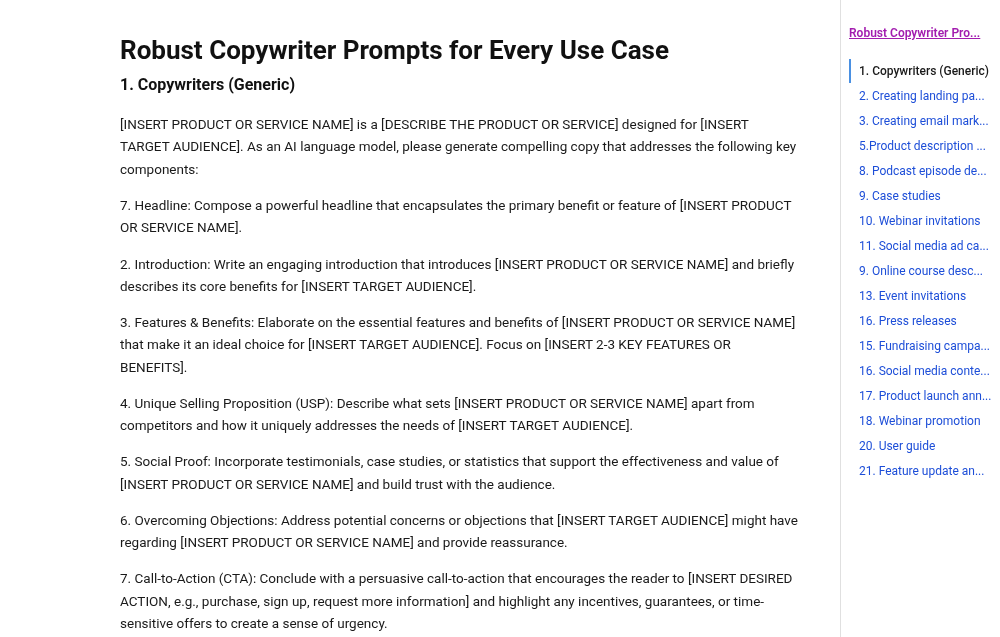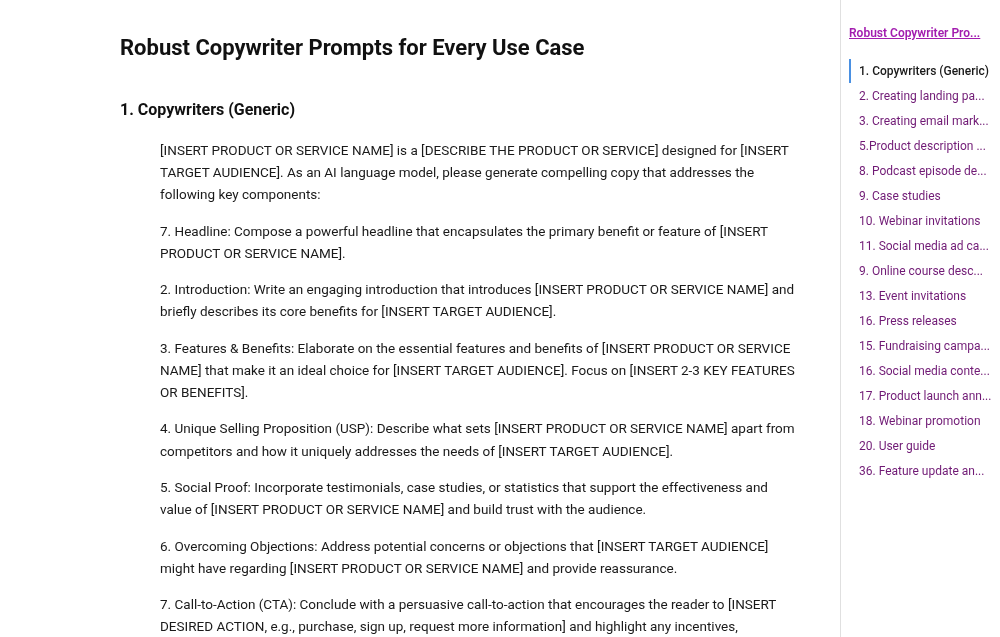--- a/index.html
+++ b/index.html
@@ -19,43 +19,41 @@
       min-height: 637px;
     }
 
     .main-content {
       flex: 1;
       padding: 30px 40px 30px 120px;
       max-width: 840px;
     }
 
     .page-title {
-      font-size: 22px;
+      font-size: 26px;
       font-weight: 700;
-      margin-bottom: 32px;
       color: #111;
     }
 
     .section-heading {
       font-size: 16px;
       font-weight: 700;
       margin-bottom: 16px;
       color: #111;
     }
 
     .content-text {
       font-size: 13.5px;
       color: #1a1a1a;
       line-height: 1.65;
       margin-bottom: 16px;
     }
 
     .content-text p {
       margin-bottom: 14px;
-      margin-left: 40px;
     }
 
     .sidebar {
       width: 160px;
       min-width: 160px;
       padding: 24px 0 24px 8px;
       border-left: 1px solid #e0e0e0;
       font-size: 12px;
       color: #333;
       overflow-y: auto;
@@ -69,21 +67,21 @@
       padding-bottom: 6px;
       white-space: nowrap;
       overflow: hidden;
       text-overflow: ellipsis;
       text-decoration: underline;
     }
 
     .sidebar-item {
       padding: 3px 0 3px 8px;
       cursor: pointer;
-      color: #701a75;
+      color: #1d4ed8;
       white-space: nowrap;
       overflow: hidden;
       text-overflow: ellipsis;
       line-height: 1.5;
       border-left: 2px solid transparent;
       margin-bottom: 1px;
     }
 
     .sidebar-item.active {
       border-left: 2px solid #4a90e2;
@@ -122,15 +120,15 @@
       <div class="sidebar-item">10. Webinar invitations</div>
       <div class="sidebar-item">11. Social media ad ca...</div>
       <div class="sidebar-item">9. Online course desc...</div>
       <div class="sidebar-item">13. Event invitations</div>
       <div class="sidebar-item">16. Press releases</div>
       <div class="sidebar-item">15. Fundraising campa...</div>
       <div class="sidebar-item">16. Social media conte...</div>
       <div class="sidebar-item">17. Product launch ann...</div>
       <div class="sidebar-item">18. Webinar promotion</div>
       <div class="sidebar-item">20. User guide</div>
-      <div class="sidebar-item">36. Feature update an...</div>
+      <div class="sidebar-item">21. Feature update an...</div>
     </div>
 </div>
 
 </body></html>

